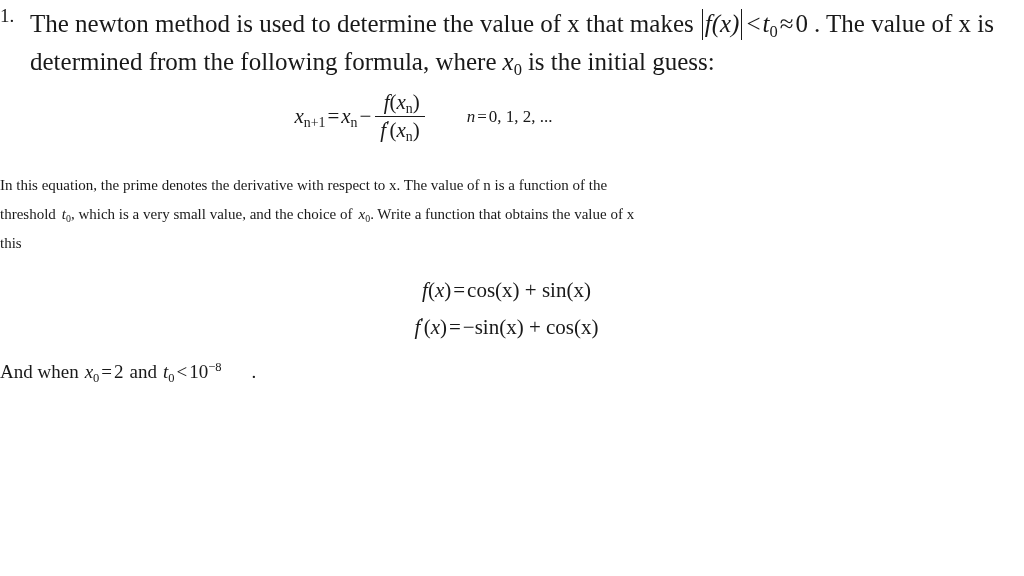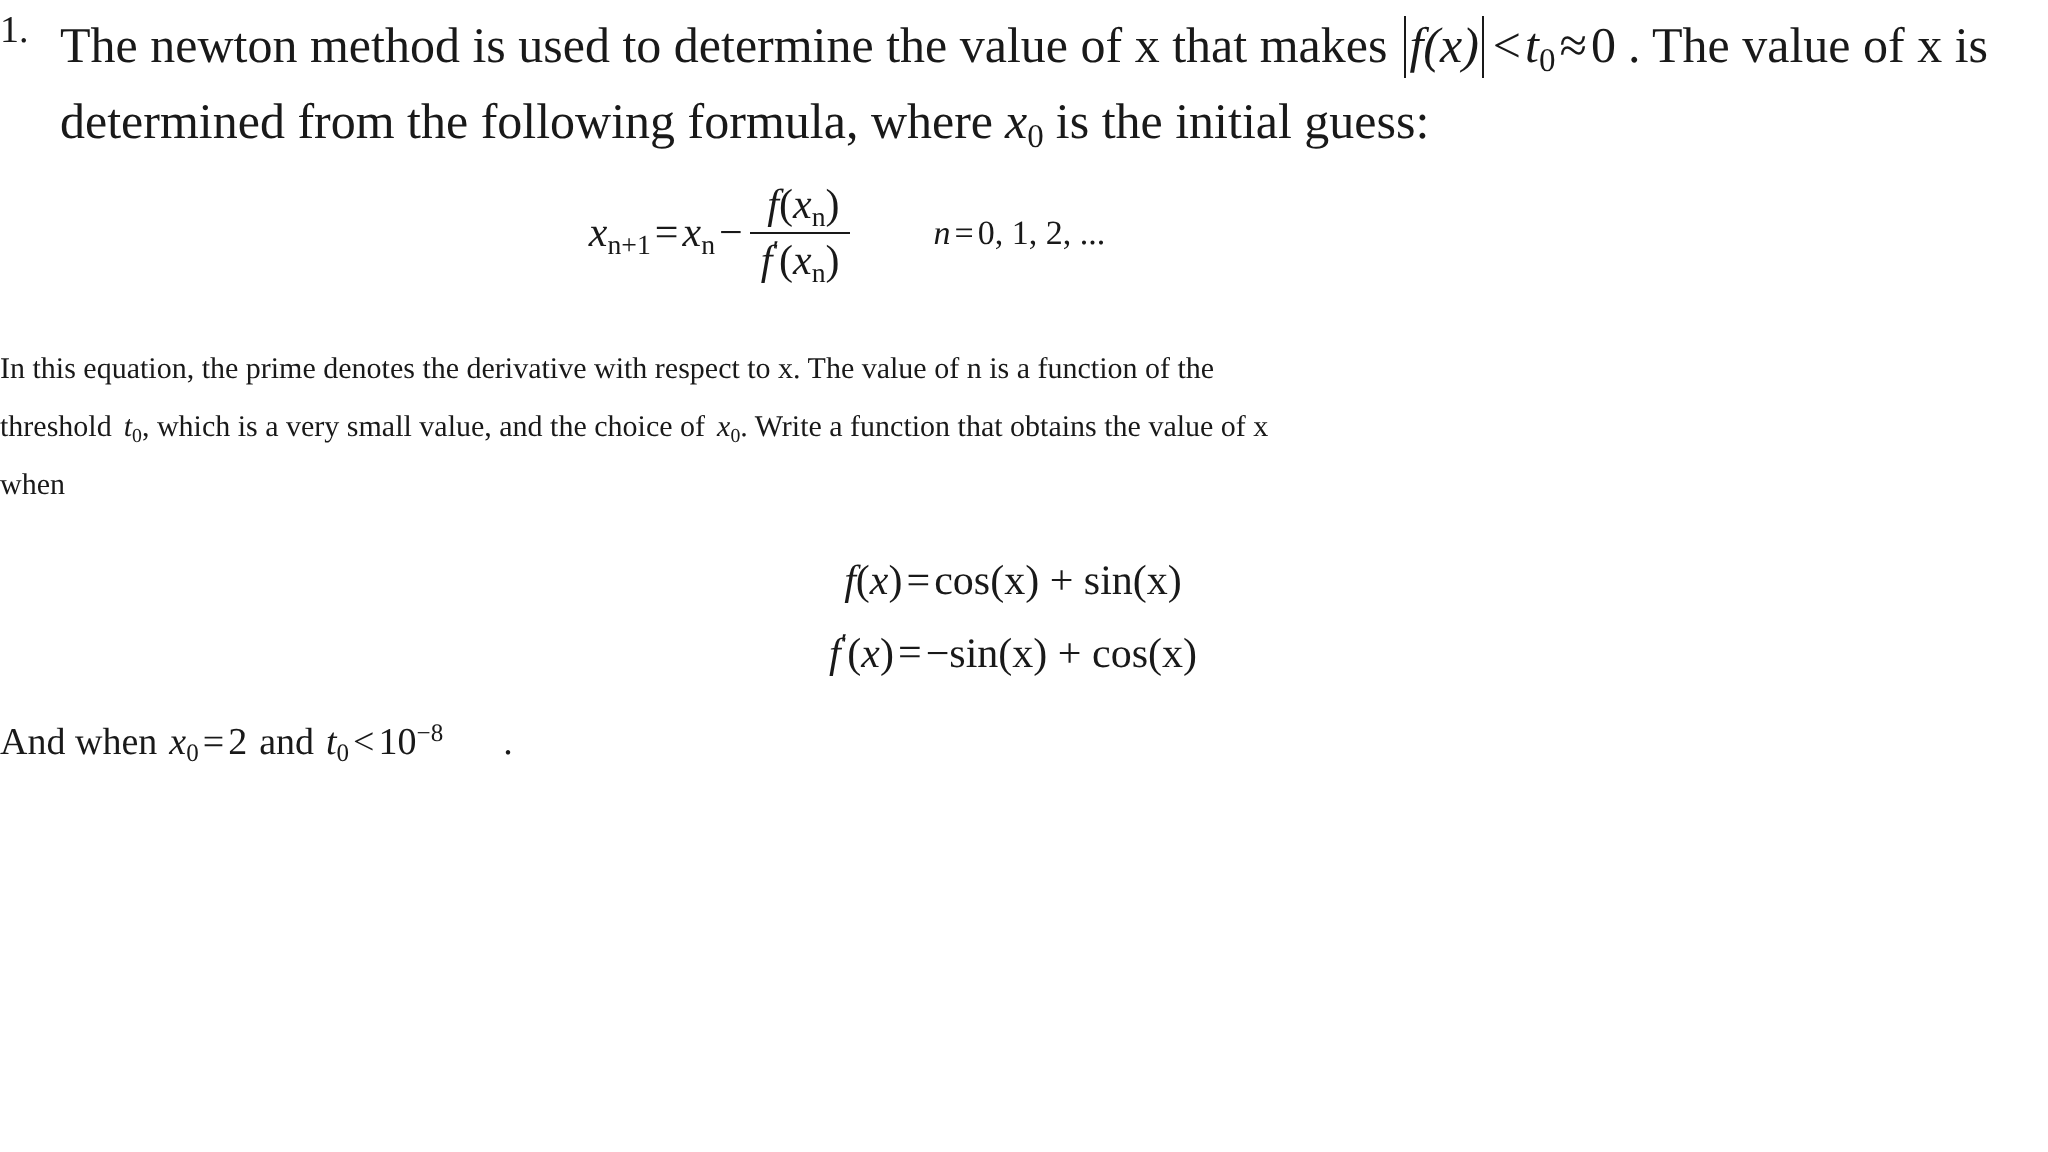--- a/index.html
+++ b/index.html
@@ -214,21 +214,21 @@
       <span class="eq-cond"><span class="mi">n</span><span class="op">=</span><span class="mn">0, 1, 2, ...</span></span>
     </span>
   </div>
 
   <div class="para">
 
     <span class="ln just">In this equation, the prime denotes the derivative with respect to x. The value of n is a function of the</span>
 
     <span class="ln"><span>threshold</span><span class="sp"></span><span class="mi">t</span><sub>0</sub><span>, which is a very small value, and the choice of</span><span class="sp"></span><span class="mi">x</span><sub>0</sub><span>. Write a function that obtains the value of x</span></span>
 
-    <span class="ln">when</span>
+    <span class="ln">this</span>
   </div>
 
   <div class="eq-funcs">
 
     <span class="fn"><span class="mi">f</span><span class="mo">(</span><span class="mi">x</span><span class="mo">)</span><span class="op">=</span><span class="mn">cos(x) + sin(x)</span></span>
 
     <span class="fn"><span class="mi">f</span><span class="prime">′</span><span class="mo">(</span><span class="mi">x</span><span class="mo">)</span><span class="op">=</span><span class="mn">−sin(x) + cos(x)</span></span>
   </div>
 
   <div class="tail"><span>And when</span><span class="sp"></span><span class="mi">x</span><sub>0</sub><span class="op">=</span><span class="mn">2</span><span class="sp"></span><span>and</span><span class="sp"></span><span class="mi">t</span><sub>0</sub><span class="op">&lt;</span><span class="mn">10</span><sup>−8</sup><span class="sp-lg"></span><span>.</span></div>

